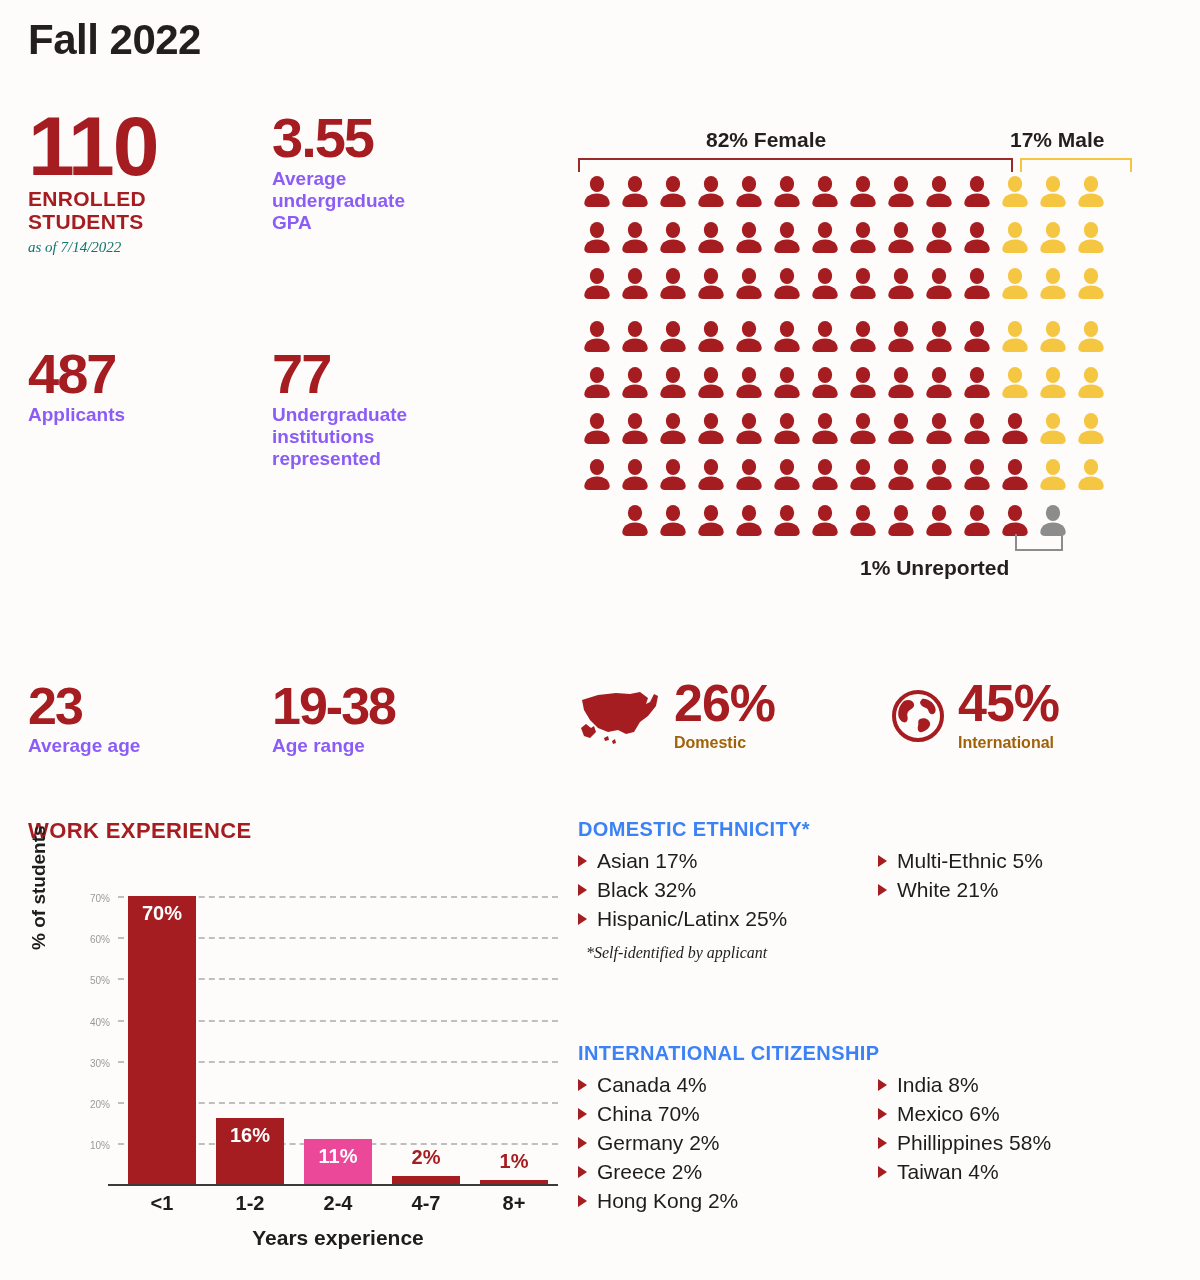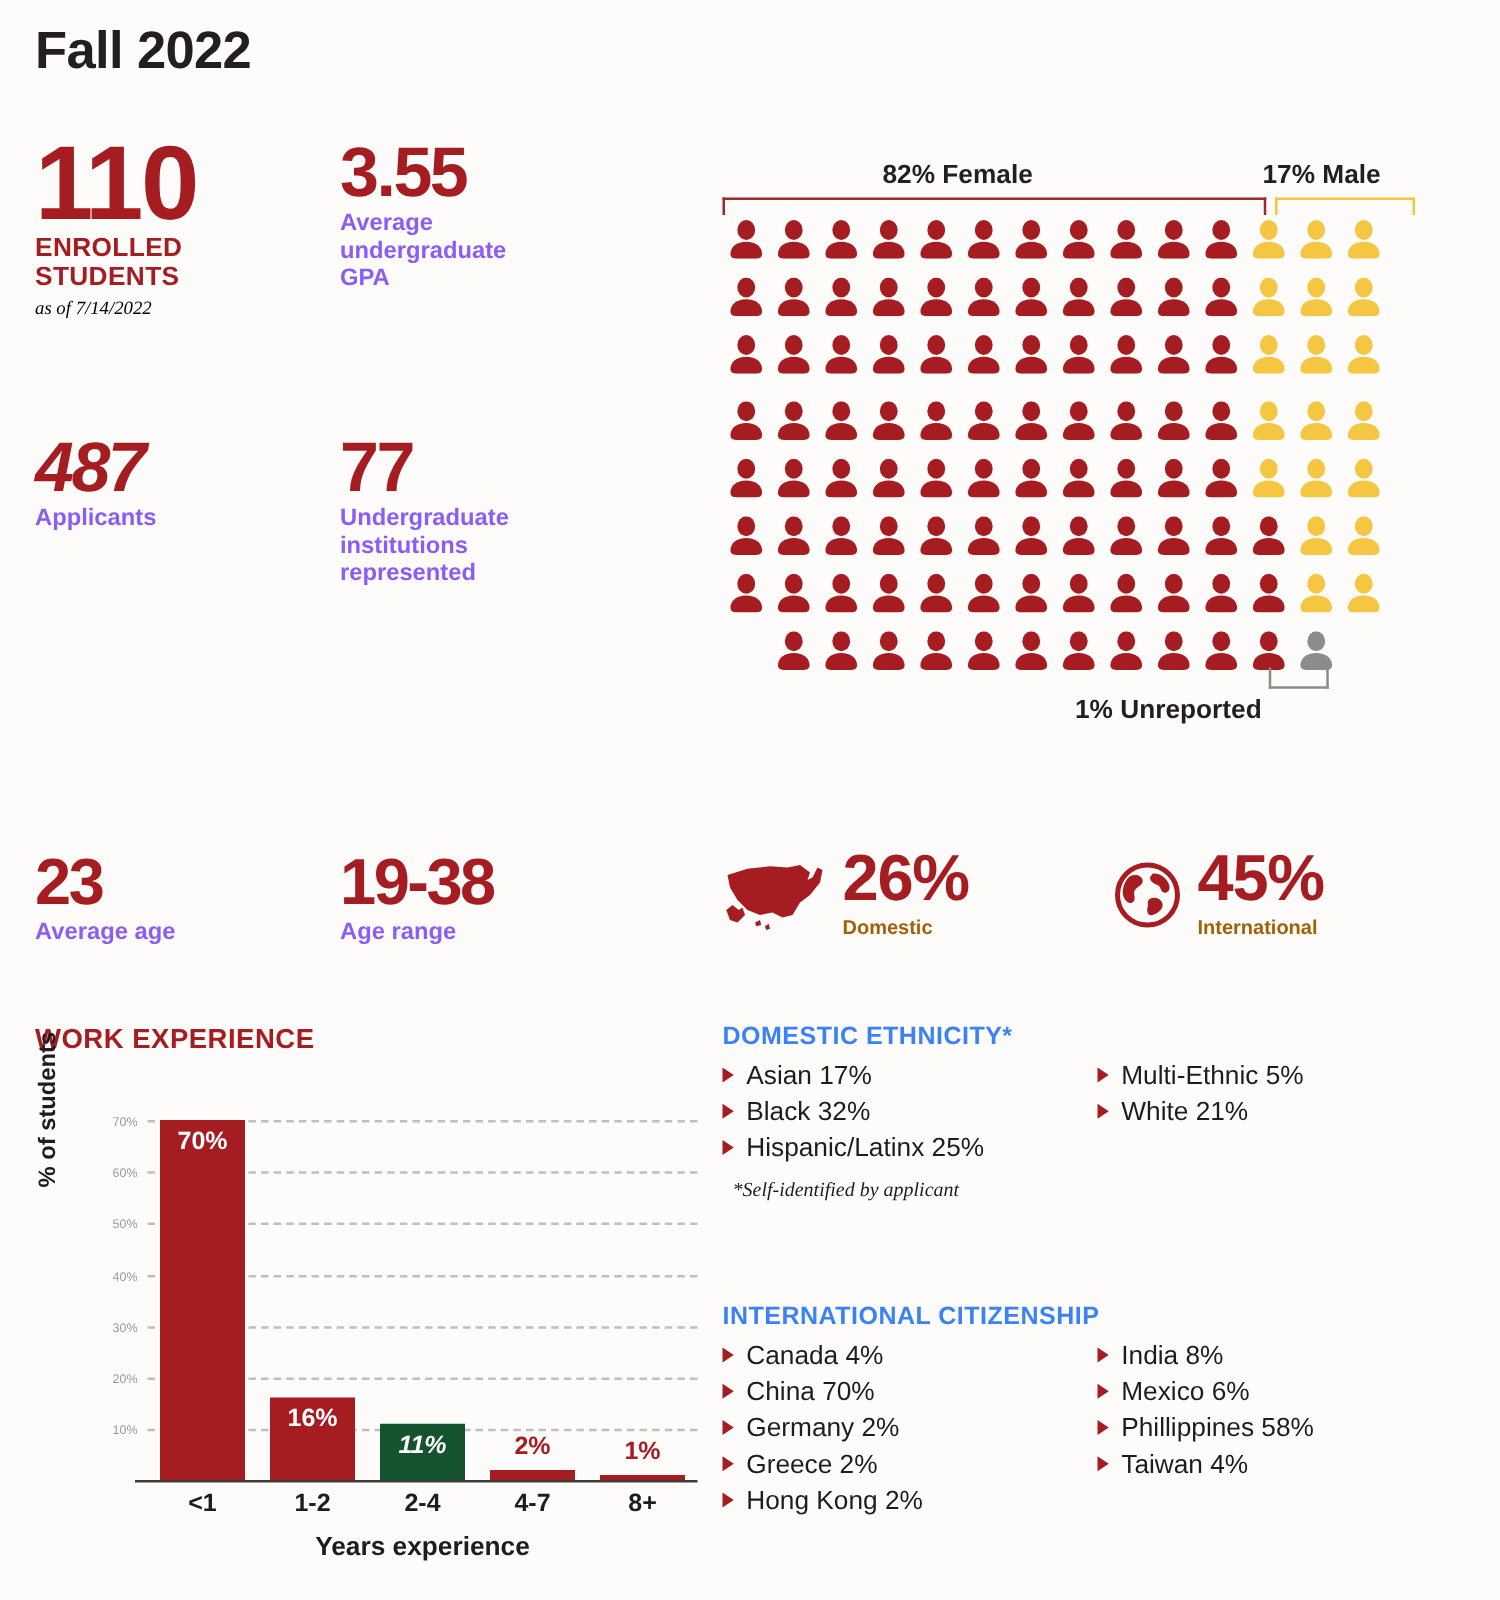--- a/index.html
+++ b/index.html
@@ -27,29 +27,29 @@
   }
   .stat .lbl{
     font-size:19px;font-weight:bold;line-height:1.16;color:#8b5cf6;margin-top:4px;
   }
   .stat .lbl-red{
     font-size:21px;font-weight:bold;line-height:1.1;color:#A51C21;
     letter-spacing:0.3px;margin-top:2px;
   }
   .stat .asof{
     font-family:"Liberation Serif", serif;
-    font-style:italic;font-size:15px;color:#000000;margin-top:6px;
+    font-style:italic;font-size:15px;color:#0f766e;margin-top:6px;
   }
 
   #stat-enrolled{left:28px;top:108px;}
   #stat-enrolled .big{font-size:84px;}
   #stat-gpa{left:272px;top:112px;}
   #stat-gpa .big{font-size:56px;}
   #stat-applicants{left:28px;top:348px;}
-  #stat-applicants .big{font-size:56px;font-style:italic;}
+  #stat-applicants .big{font-size:56px;}
   #stat-institutions{left:272px;top:348px;}
   #stat-institutions .big{font-size:56px;}
   #stat-avgage{left:28px;top:683px;}
   #stat-avgage .big{font-size:52px;}
   #stat-agerange{left:272px;top:683px;}
   #stat-agerange .big{font-size:52px;}
 
   
   .picto{position:absolute;left:578px;top:128px;width:600px;height:500px;}
   .bracket-row{position:relative;height:58px;}
@@ -958,21 +958,21 @@
               <div class="bar" style="height: 287.778px; background: rgb(165, 28, 33);">
                 <div class="val">70%</div>
               </div>
             </div>
             <div class="barwrap">
               <div class="bar" style="height: 65.7778px; background: rgb(165, 28, 33);">
                 <div class="val">16%</div>
               </div>
             </div>
             <div class="barwrap">
-              <div class="bar" style="height: 45.2222px; background: #14532d; font-style: italic;">
+              <div class="bar" style="height: 45.2222px; background: #ec4899;">
                 <div class="val">11%</div>
               </div>
             </div>
             <div class="barwrap">
               <div class="bar small" style="height: 8.22222px; background: rgb(165, 28, 33);">
                 <div class="val">2%</div>
               </div>
             </div>
             <div class="barwrap">
               <div class="bar small" style="height: 4.11111px; background: rgb(165, 28, 33);">

